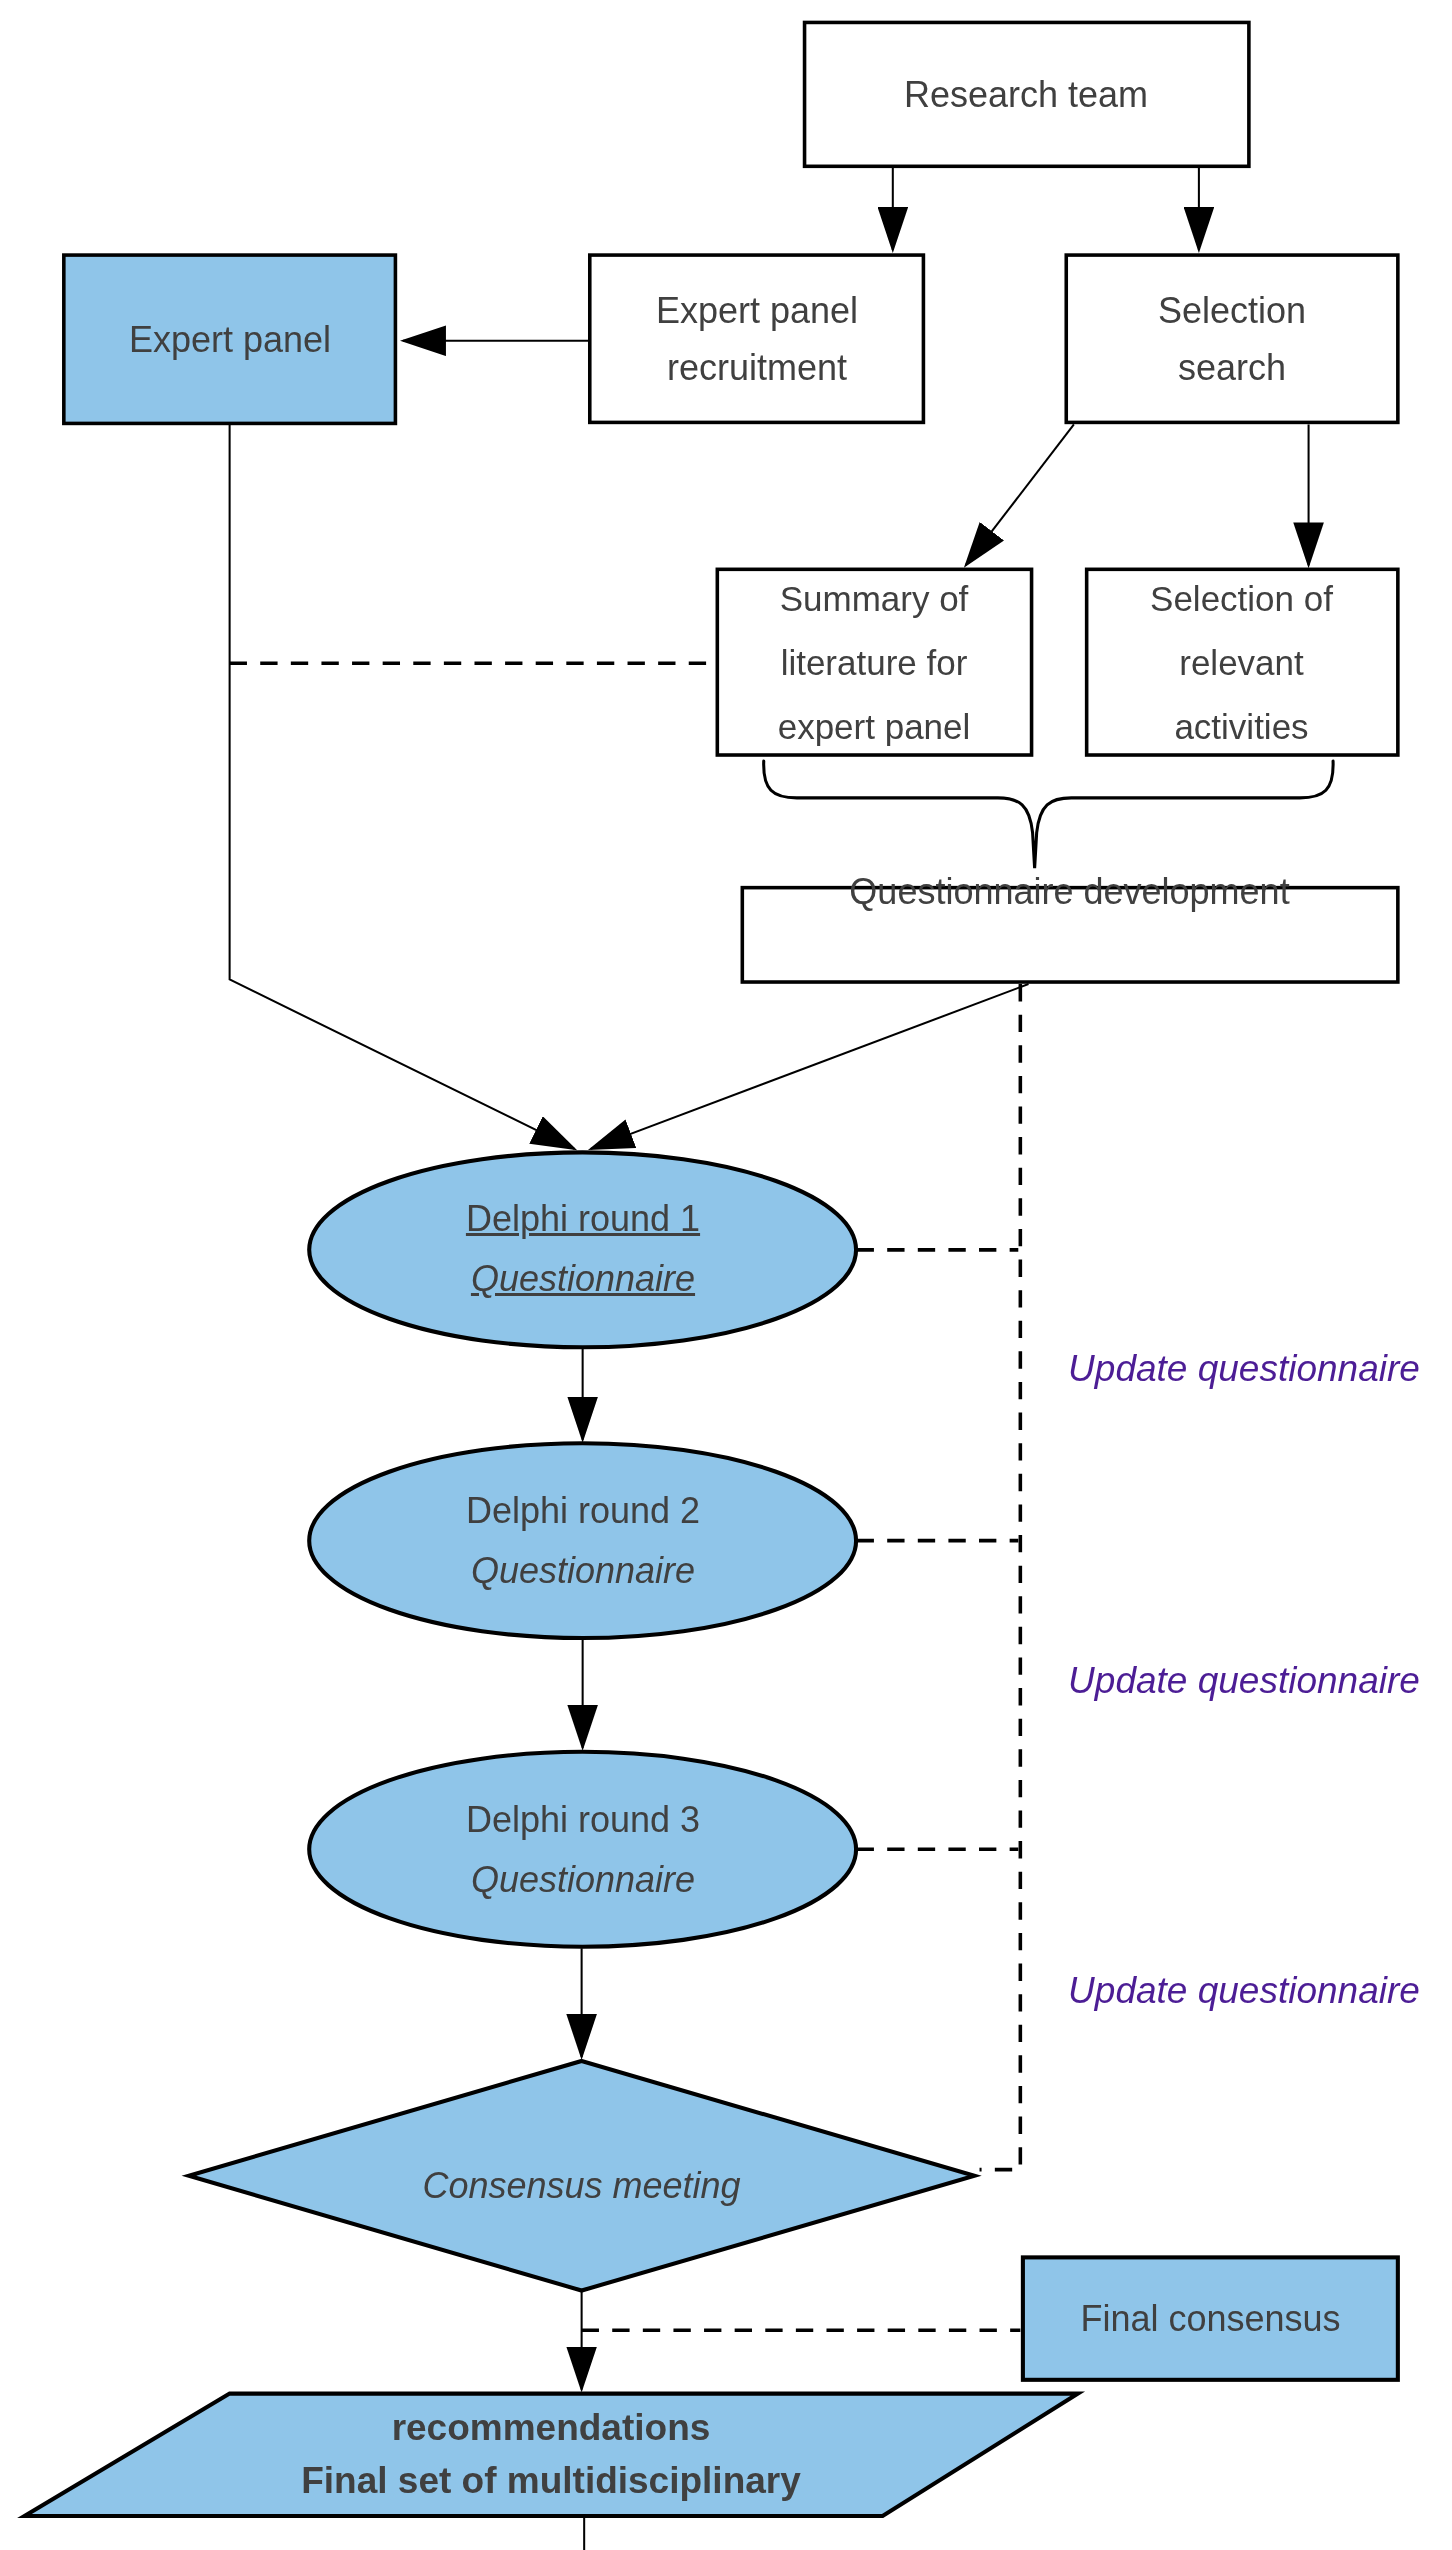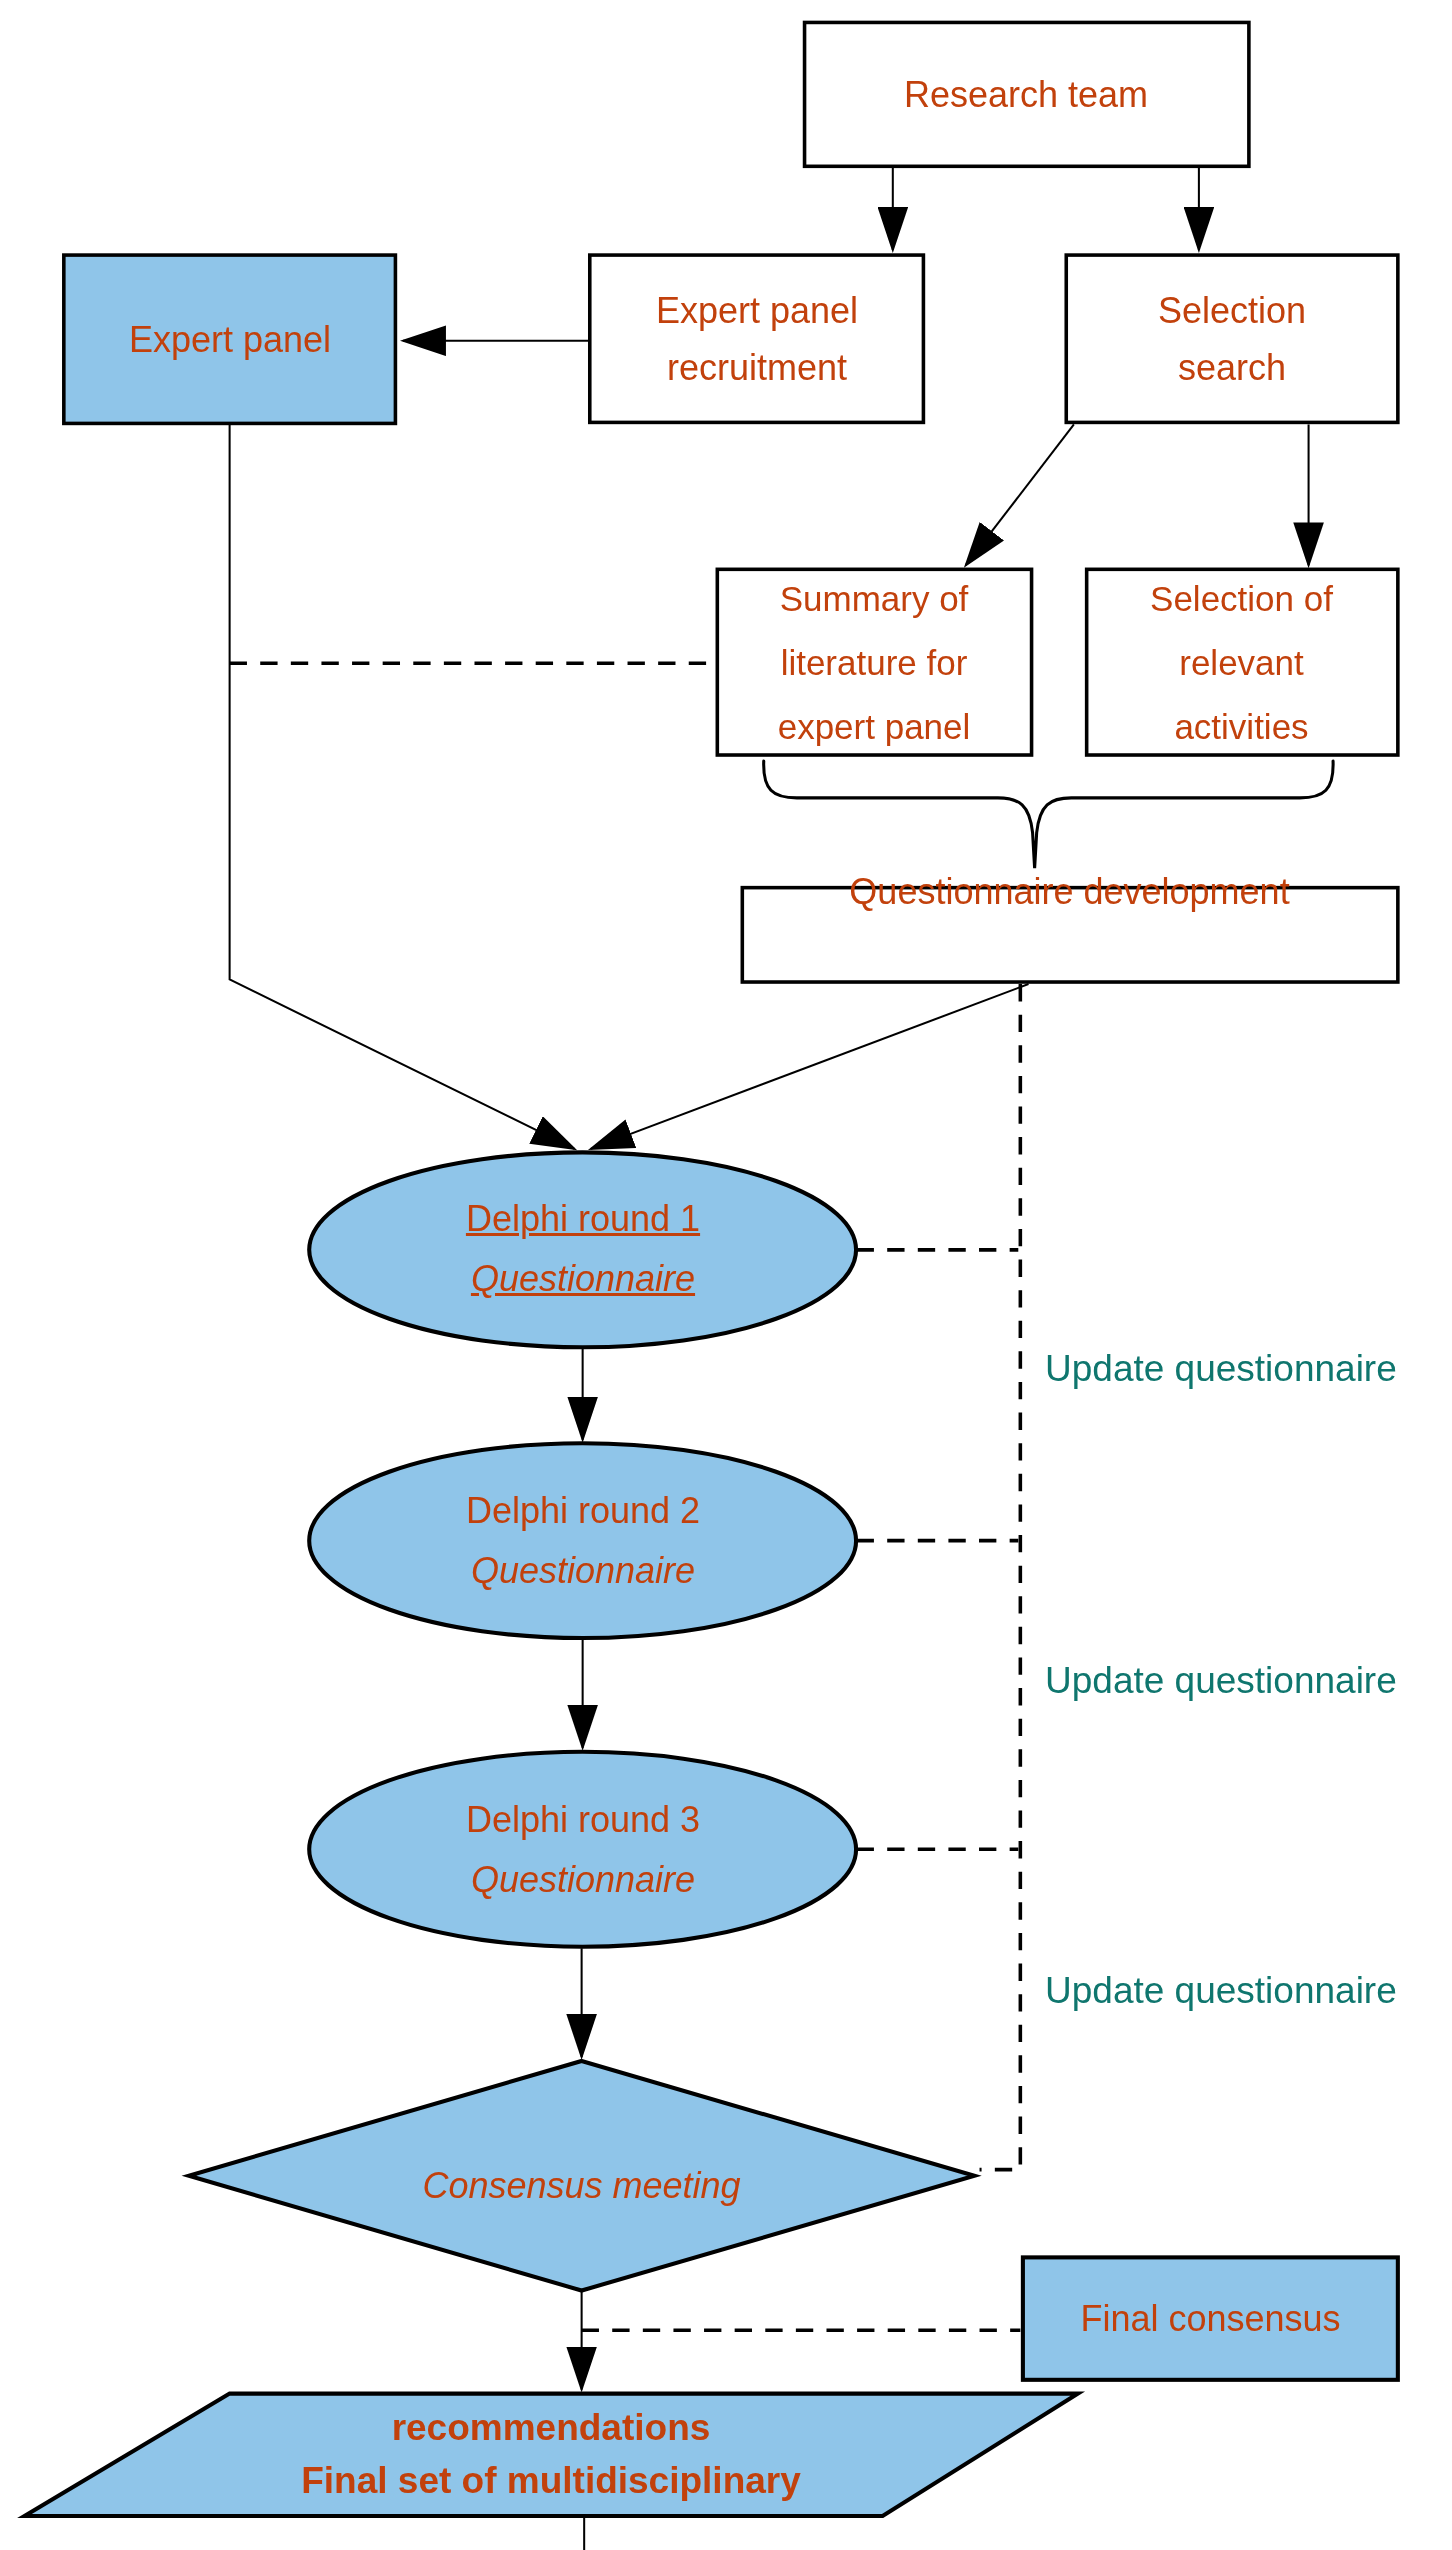--- a/index.html
+++ b/index.html
@@ -1,28 +1,28 @@
 <!DOCTYPE html>
 <html style="font-size:8.2px"><head>
 <meta charset="utf-8">
 <style>
   html, body { margin:0; padding:0; background:#ffffff; }
   body { width:1453px; height:2766px; position:relative; overflow:hidden;
          font-family:"Liberation Sans", sans-serif; }
   #stage { position:absolute; left:0; top:0; width:1453px; height:2766px; }
   svg.shapes { position:absolute; left:0; top:0; }
   .lbl { position:absolute; display:flex; flex-direction:column; align-items:center;
-         justify-content:center; text-align:left; color:#c2410c;
+         justify-content:center; text-align:left; color:#404040;
          font-size:36px; line-height:57px; }
   .lbl span { white-space:pre-wrap; }
   .tight { line-height:51px; font-size:35px;gap:13px; }
   .ital { font-style:italic; }
   .boldtxt { font-weight:bold; font-size:37px; line-height:53px; }
-  .annot { position:absolute; font-size:37px; color:#0f766e;
-           display:flex; align-items:center; }
+  .annot { position:absolute; font-size:37px; font-style:italic; color:#4c1d95;
+           display:flex; align-items:center;justify-content:center; }
 </style>
 </head>
 <body>
 
 <div id="stage">
 
   <svg class="shapes" width="1453" height="2766" viewBox="0 0 2848 5422">
     <defs>
       <marker id="arrow" markerUnits="userSpaceOnUse" markerWidth="90" markerHeight="60" viewBox="0 0 60 40" refX="56" refY="20" orient="auto">
         <path d="M0,0 L60,20 L0,40 Z" fill="#000"></path>

